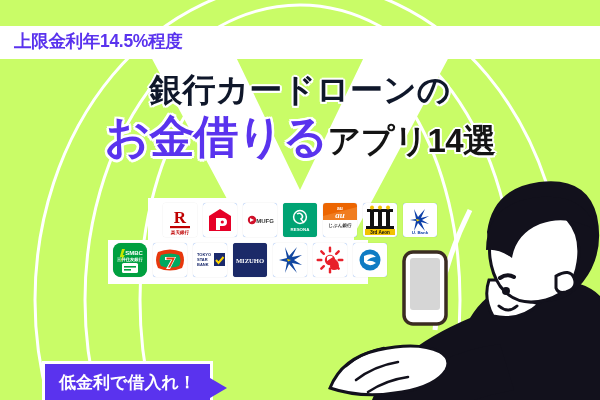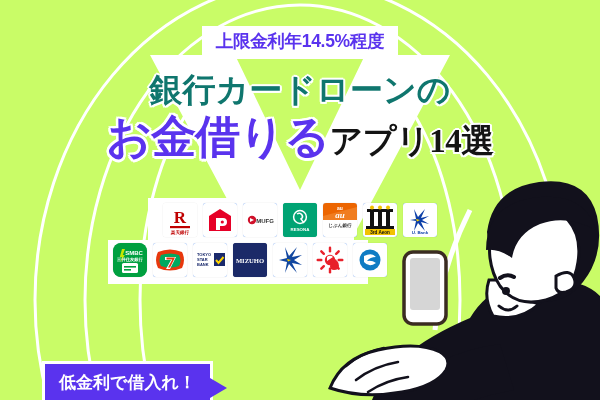--- a/index.html
+++ b/index.html
@@ -11,50 +11,49 @@
   #banner{
     position:relative;width:600px;height:400px;overflow:hidden;
     background:#c9fc67;
   }
   .layer{position:absolute;left:0;top:0;width:600px;height:400px;}
   svg.layer{display:block;}
 
   
   .badge-row{
     position:absolute;left:0;top:26px;width:600px;
-    display:flex;justify-content:center;gap:12px;z-index:20;
+    display:flex;justify-content:center;gap:12px;z-index:20;flex-direction:column;
   }
   .badge{
     background:#ffffff;
     color:#5a33ee;
     font-weight:bold;
     font-size:17.5px;
     letter-spacing:-0.3px;
     padding:7px 14px 8px 14px;
     line-height:1;
     white-space:nowrap;
   }
 
   
   .headline{
     position:absolute;left:0;top:72px;width:600px;z-index:22;
     text-align:center;
   }
   .h-line1{
-    font-size:33px;font-weight:bold;color:#0f766e;
+    font-size:33px;font-weight:bold;color:#0f172a;
     letter-spacing:0px;line-height:1.12;
     text-shadow:
        2px 0 0 #fff, -2px 0 0 #fff, 0 2px 0 #fff, 0 -2px 0 #fff,
        1.5px 1.5px 0 #fff, -1.5px 1.5px 0 #fff, 1.5px -1.5px 0 #fff, -1.5px -1.5px 0 #fff;
   }
   .h-line2{
     margin-top:4px;
     line-height:1.08;
     white-space:nowrap;
-    font-family:Liberation Serif, serif;
   }
   .h-big{
     font-size:45px;font-weight:bold;color:#5a33ee;
     letter-spacing:-1px;
     text-shadow:
        2.5px 0 0 #fff, -2.5px 0 0 #fff, 0 2.5px 0 #fff, 0 -2.5px 0 #fff,
        2px 2px 0 #fff, -2px 2px 0 #fff, 2px -2px 0 #fff, -2px -2px 0 #fff;
   }
   .h-small{
     font-size:33px;font-weight:bold;color:#141414;

